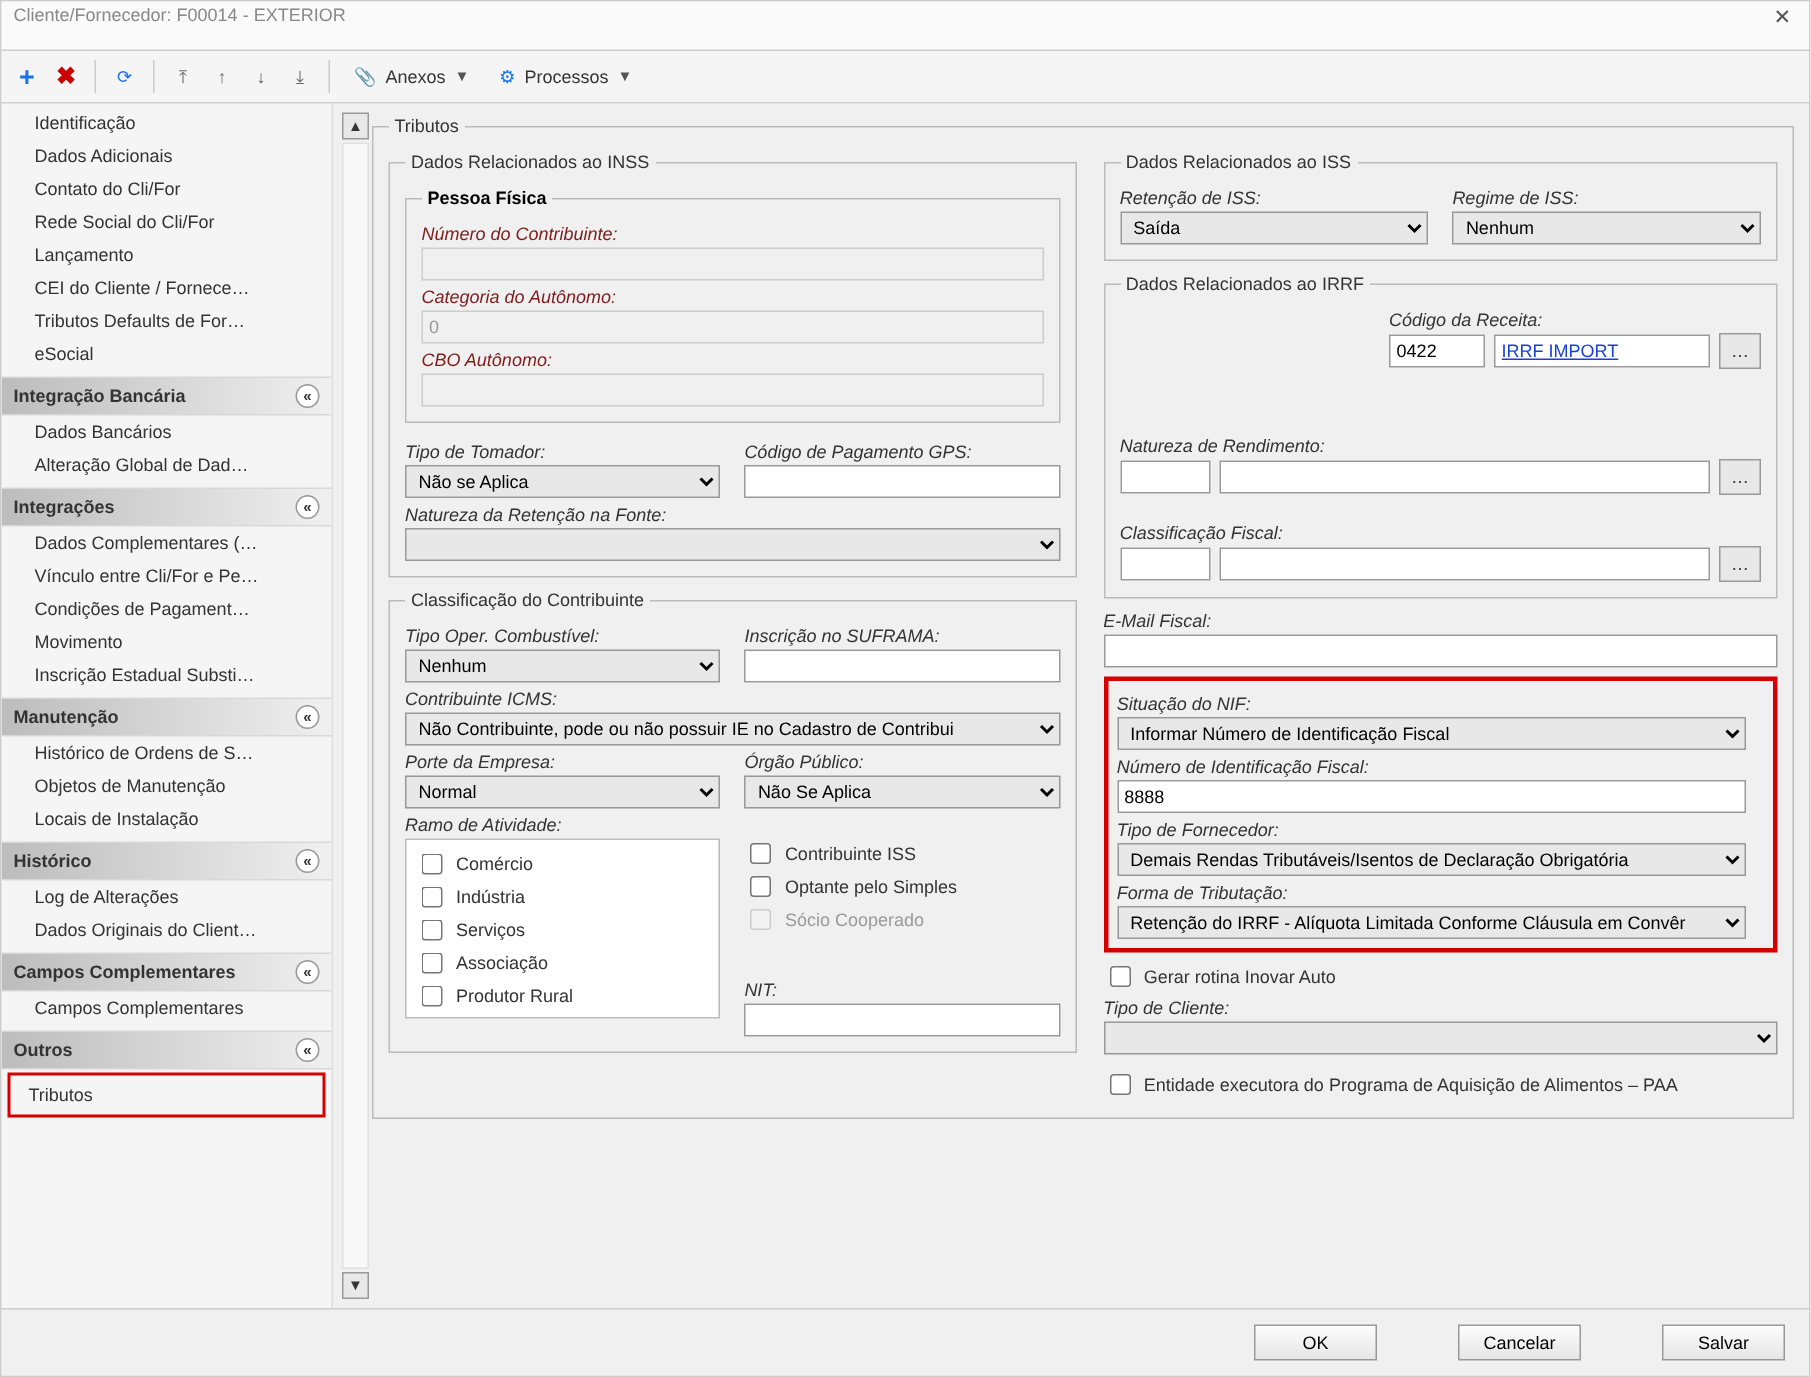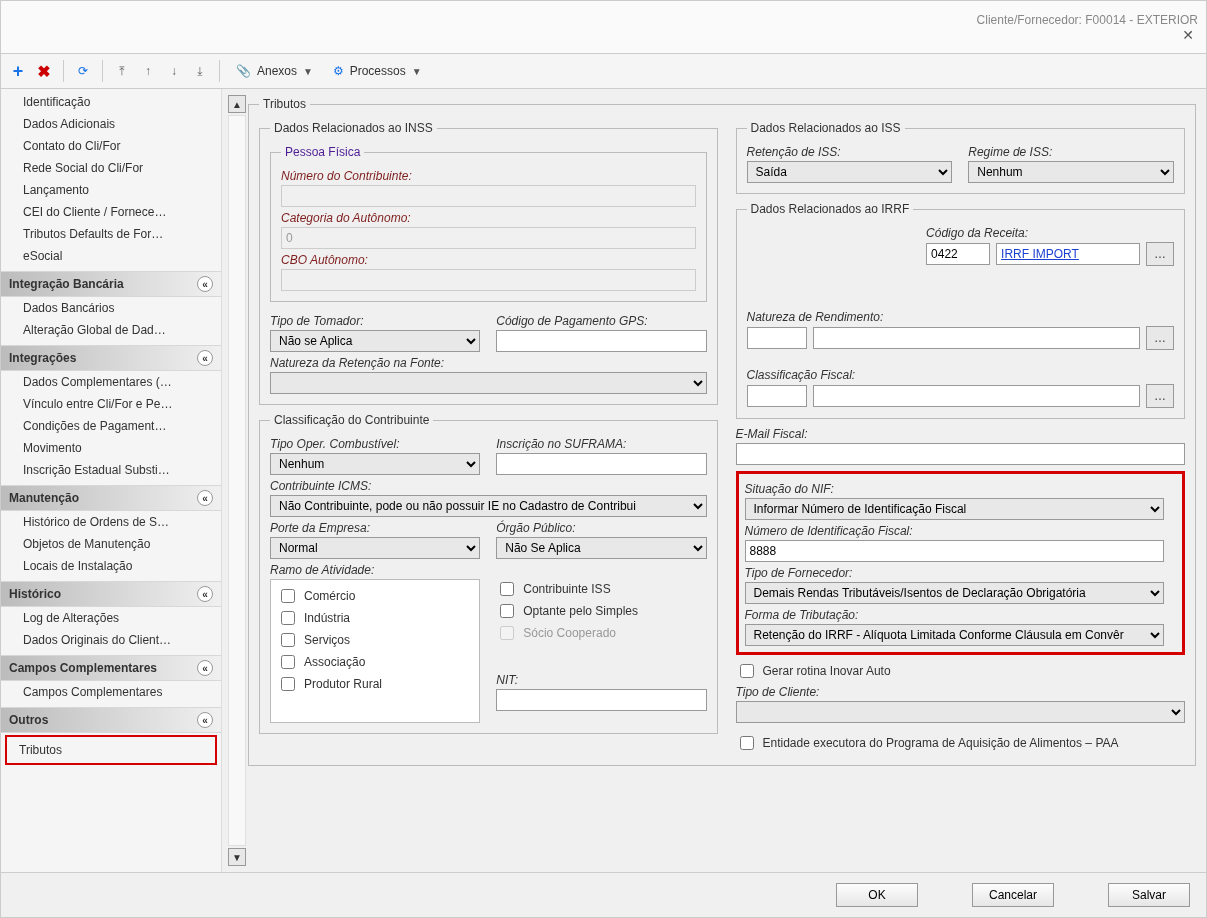--- a/index.html
+++ b/index.html
@@ -18,27 +18,26 @@
     height: 918px;
     background: #f0f0f0;
     display: flex;
     flex-direction: column;
     border: 1px solid #ccc;
     box-sizing: border-box;
   }
   .titlebar {
     height: 28px;
     display: flex;
-    align-items: flex-end;
+    align-items: flex-start;
     justify-content: space-between;
-    padding: 12px 8px;
+    padding: 2px 8px;
     border-bottom: 1px solid #ccc;
     background: #fafafa;
     color: #888;
-    flex-direction: column;
   }
   .titlebar .close {
     font-size: 14px;
     color: #555;
     cursor: pointer;
     padding: 0 4px;
   }
   .toolbar {
     height: 34px;
     display: flex;
@@ -156,21 +155,21 @@
     border: 1px solid #bbb;
     margin: 4px 0 8px 0;
     padding: 6px 10px 10px 10px;
     background: #f0f0f0;
   }
   fieldset.disabled-fs { color:#999; }
   fieldset > legend {
     padding: 0 4px;
     color: #333;
   }
-  fieldset.disabled-fs > legend { color:#4c1d95; }
+  fieldset.disabled-fs > legend { color:#000000;font-weight:bold; }
   .main-columns {
     display: flex;
     gap: 18px;
   }
   .col { flex:1; min-width:0; }
   .form-label {
     display:block;
     margin: 4px 0 2px 0;
     color:#333;
     font-style:italic;
@@ -233,21 +232,21 @@
     border:1px solid #999;
     background: linear-gradient(#fdfdfd,#e6e6e6);
     font: inherit;
     cursor:pointer;
     margin-left:40px;
   }
   .ramo-box {
     border:1px solid #bbb;
     background:#fff;
     padding:4px 6px;
-    height:144px;
+    height:120px;
     box-sizing:border-box;
   }
 </style>
 </head>
 <body>
 
 <div class="window">
 
   <div class="titlebar">
     <span>Cliente/Fornecedor: F00014 - EXTERIOR</span>

